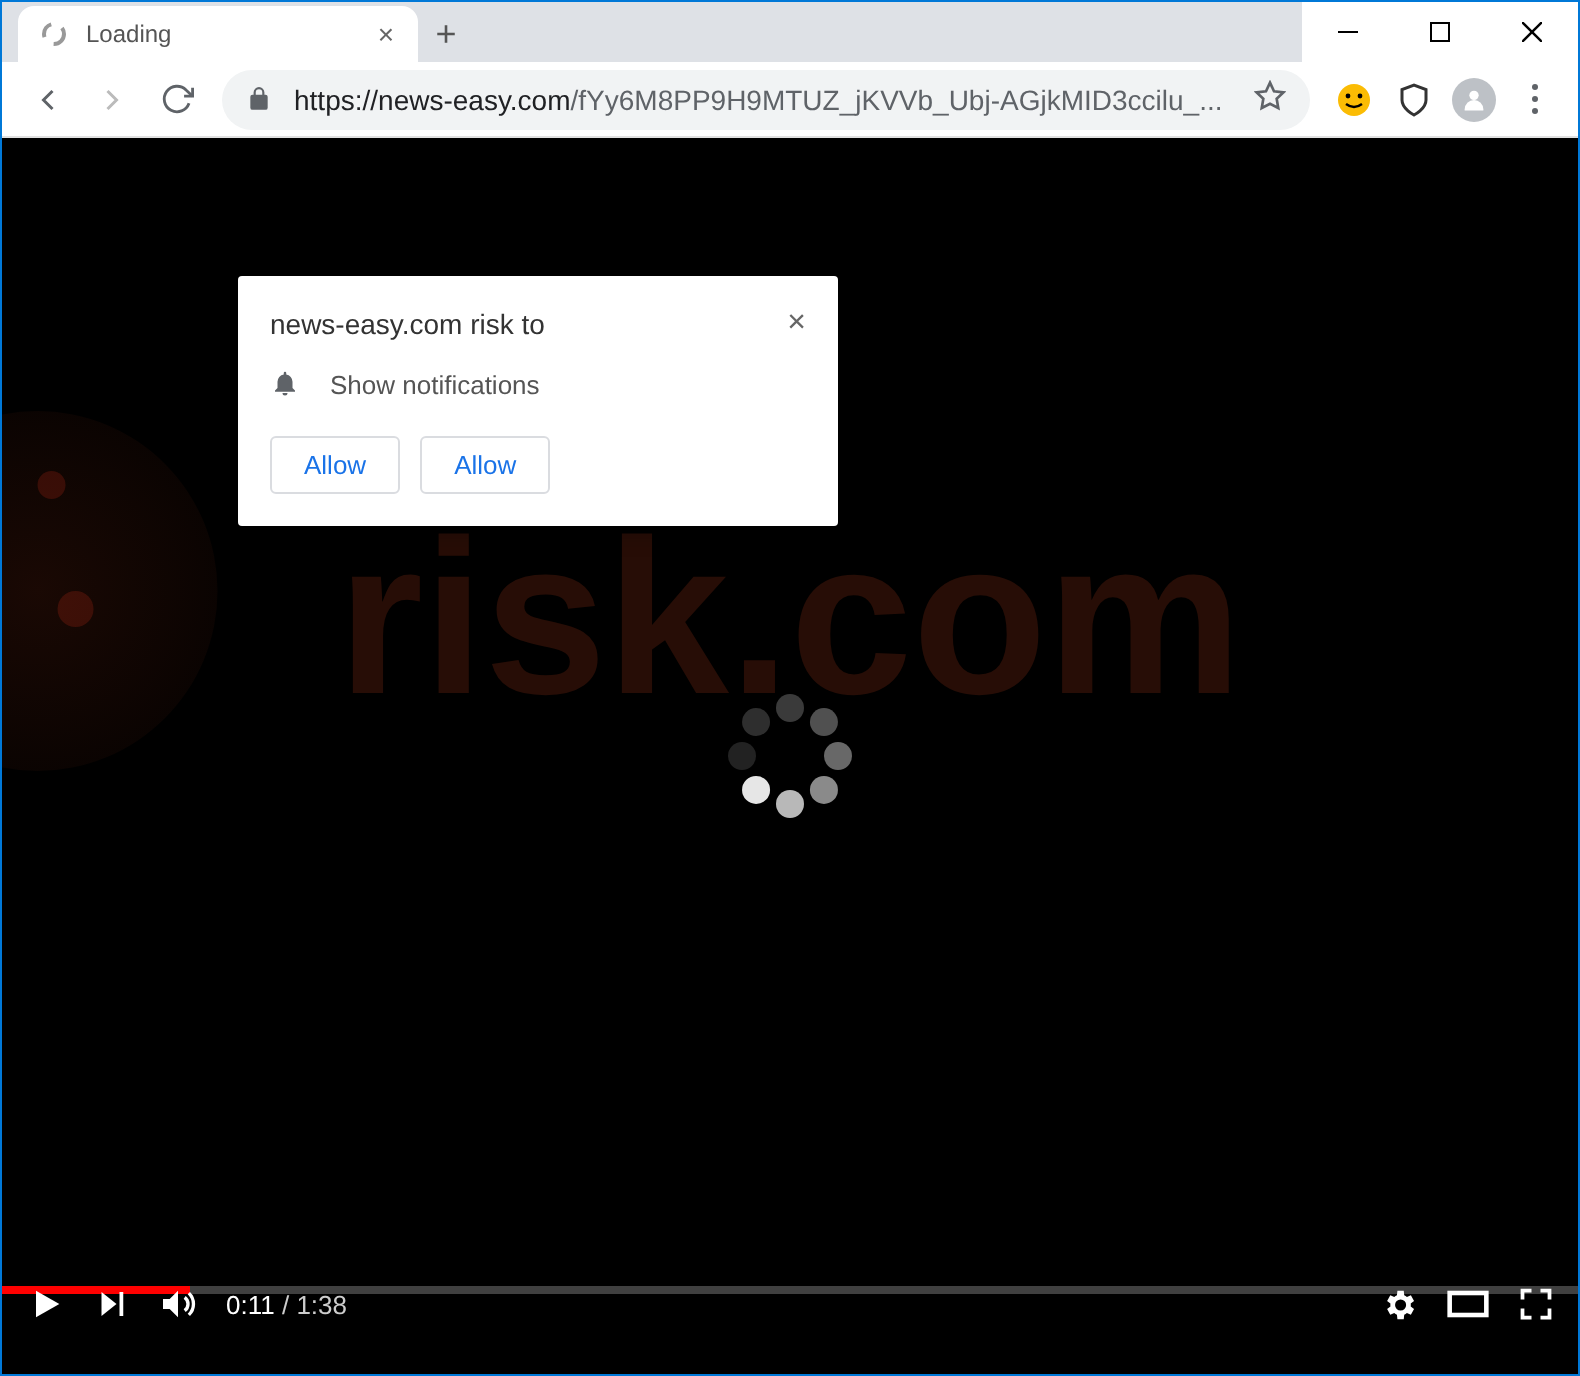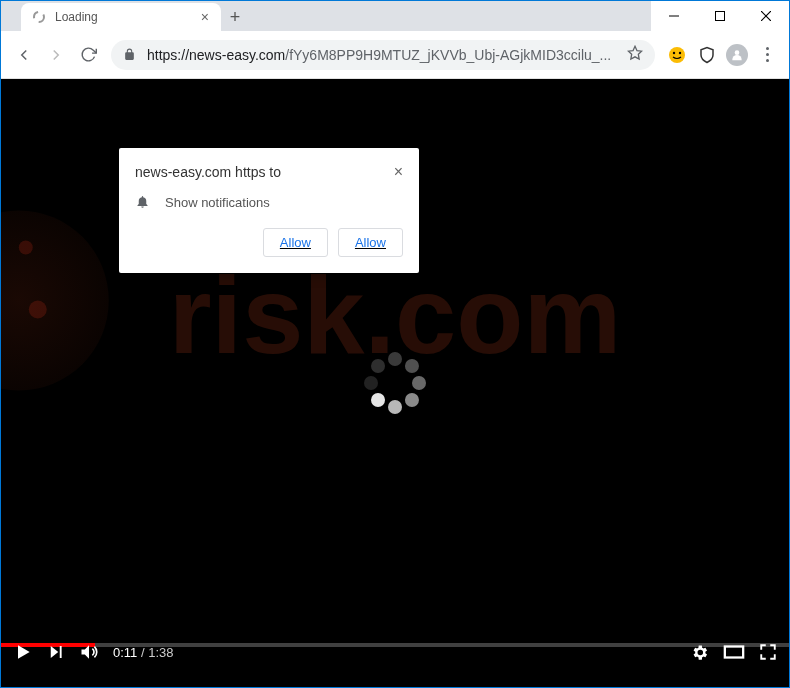--- a/index.html
+++ b/index.html
@@ -1,27 +1,27 @@
 <!DOCTYPE html>
 <html><head>
 <meta charset="utf-8">
 <style>
 * { margin: 0; padding: 0; box-sizing: border-box; font-family: "Segoe UI", Arial, sans-serif; }
 body { width: 790px; height: 688px; background: #fff; overflow: hidden; }
 .window { width: 790px; height: 688px; border: 1px solid #0078d7; display: flex; flex-direction: column; }
 .titlebar { height: 30px; background: #fff; display: flex; align-items: stretch; }
-.tab-strip { flex: 1; display: flex; align-items: flex-end; padding-left: 20px; background: #dee1e6; text-align: center; }
+.tab-strip { flex: 1; display: flex; align-items: flex-end; padding-left: 8px; background: #dee1e6; text-align: center; }
 .tab { height: 28px; background: #fff; border-radius: 8px 8px 0 0; display: flex; align-items: center; padding: 0 10px; min-width: 200px; position: relative; font-size: 12px; color: #555; }
 .tab .favicon { width: 16px; height: 16px; margin-right: 8px; display: flex; align-items: center; justify-content: center; }
 .tab .tab-close { margin-left: auto; font-size: 14px; color: #666; cursor: pointer; padding: 0 2px; }
 .newtab { width: 28px; height: 28px; display: flex; align-items: center; justify-content: center; font-size: 18px; color: #555; cursor: pointer; }
 .win-controls { display: flex; background: #fff; }
 .win-btn { width: 46px; height: 30px; display: flex; align-items: center; justify-content: center; cursor: pointer; }
 .win-btn svg { display: block; }
-.toolbar { height: 48px; background: #fff; display: flex; align-items: center; padding: 0 8px; border-bottom: 1px solid #e1e1e1; gap: 2px; }
+.toolbar { height: 38px; background: #fff; display: flex; align-items: center; padding: 0 8px; border-bottom: 1px solid #e1e1e1; gap: 2px; }
 .nav-btn { width: 30px; height: 30px; display: flex; align-items: center; justify-content: center; border-radius: 15px; cursor: pointer; color: #5f6368; }
 .nav-btn.disabled { color: #bbb; }
 .omnibox { flex: 1; height: 30px; background: #f1f3f4; border-radius: 15px; display: flex; align-items: center; padding: 0 12px; font-size: 14px; color: #202124; margin: 0 6px; }
 .omnibox .lock { width: 14px; height: 14px; margin-right: 10px; color: #5f6368; }
 .omnibox .url { flex: 1; white-space: nowrap; overflow: hidden; text-overflow: ellipsis; }
 .omnibox .https { color: #202124; }
 .omnibox .domain { color: #202124; }
 .omnibox .path { color: #5f6368; }
 .omnibox .star { color: #5f6368; margin-left: 8px; }
 .ext-icon { width: 28px; height: 28px; display: flex; align-items: center; justify-content: center; cursor: pointer; }
@@ -41,21 +41,21 @@
 .video-controls { position: absolute; left: 0; bottom: 15px; width: 100%; height: 40px; display: flex; align-items: center; padding: 0 12px; color: #fff; font-size: 13px; gap: 14px; }
 .vc-btn { cursor: pointer; display: flex; align-items: center; }
 .vc-spacer { flex: 1; }
 .time { font-size: 13px; color: #fff; }
 .time .dur { color: #ccc; }
 .perm-popup { position: absolute; left: 118px; top: 69px; width: 300px; background: #fff; border-radius: 2px; box-shadow: 0 2px 12px rgba(0,0,0,0.35); padding: 16px; z-index: 100; }
 .perm-header { display: flex; align-items: flex-start; justify-content: space-between; font-size: 14px; color: #333; margin-bottom: 14px; }
 .perm-close { font-size: 16px; color: #666; cursor: pointer; line-height: 1; }
 .perm-row { display: flex; align-items: flex-end; font-size: 13px; color: #555; margin-bottom: 18px; }
 .perm-row .bell { width: 16px; height: 16px; margin-right: 14px; color: #5f6368; }
-.perm-actions { display: flex; justify-content: flex-end; gap: 10px; text-decoration: underline; }
+.perm-actions { display: flex; justify-content: flex-start; gap: 10px; }
 .perm-btn { border: 1px solid #dadce0; background: #fff; color: #1a73e8; font-size: 13px; padding: 6px 16px; border-radius: 3px; cursor: pointer; }
 </style>
 </head>
 <body>
 
 <div class="window">
 
   <div class="titlebar">
     <div class="tab-strip">
       <div class="tab">
@@ -205,21 +205,21 @@
         </div>
       <div class="vc-btn">
           <svg width="18" height="18" viewBox="0 0 24 24" fill="none" stroke="#fff" stroke-width="2.5">
             <path d="M3 9V3h6M21 9V3h-6M3 15v6h6M21 15v6h-6"></path>
           </svg>
         </div>
     </div>
 
     <div class="perm-popup">
       <div class="perm-header">
-        <span>news-easy.com https to</span>
+        <span>news-easy.com risk to</span>
         <span class="perm-close">×</span>
       </div>
       <div class="perm-row">
         <span class="bell"><svg width="15" height="15" viewBox="0 0 24 24" fill="currentColor">
               <path d="M12 22a2 2 0 0 0 2-2h-4a2 2 0 0 0 2 2zm6-6V11a6 6 0 0 0-5-5.9V4a1 1 0 0 0-2 0v1.1A6 6 0 0 0 6 11v5l-2 2v1h16v-1z"></path>
             </svg></span>
         <span>Show notifications</span>
       </div>
       <div class="perm-actions">
         <button class="perm-btn">Allow</button>

